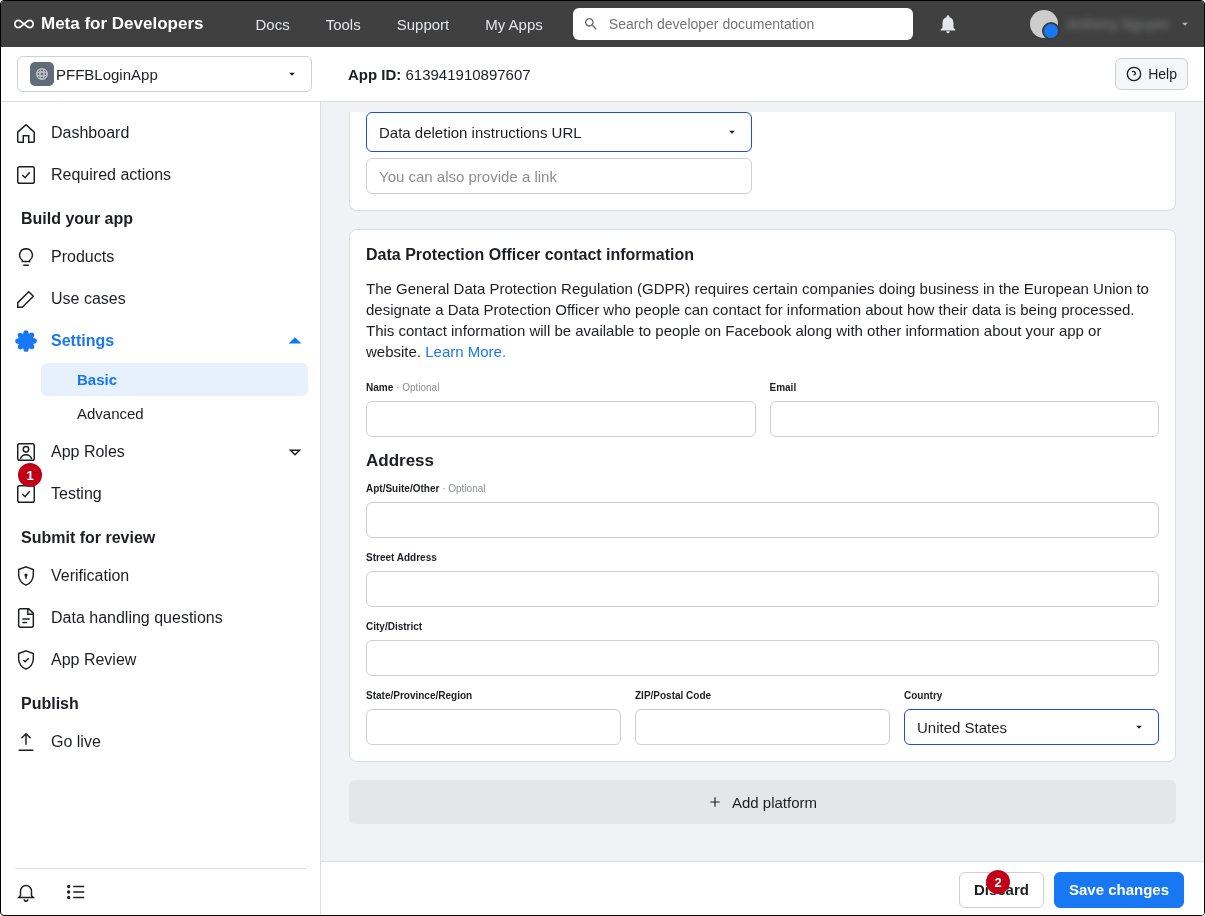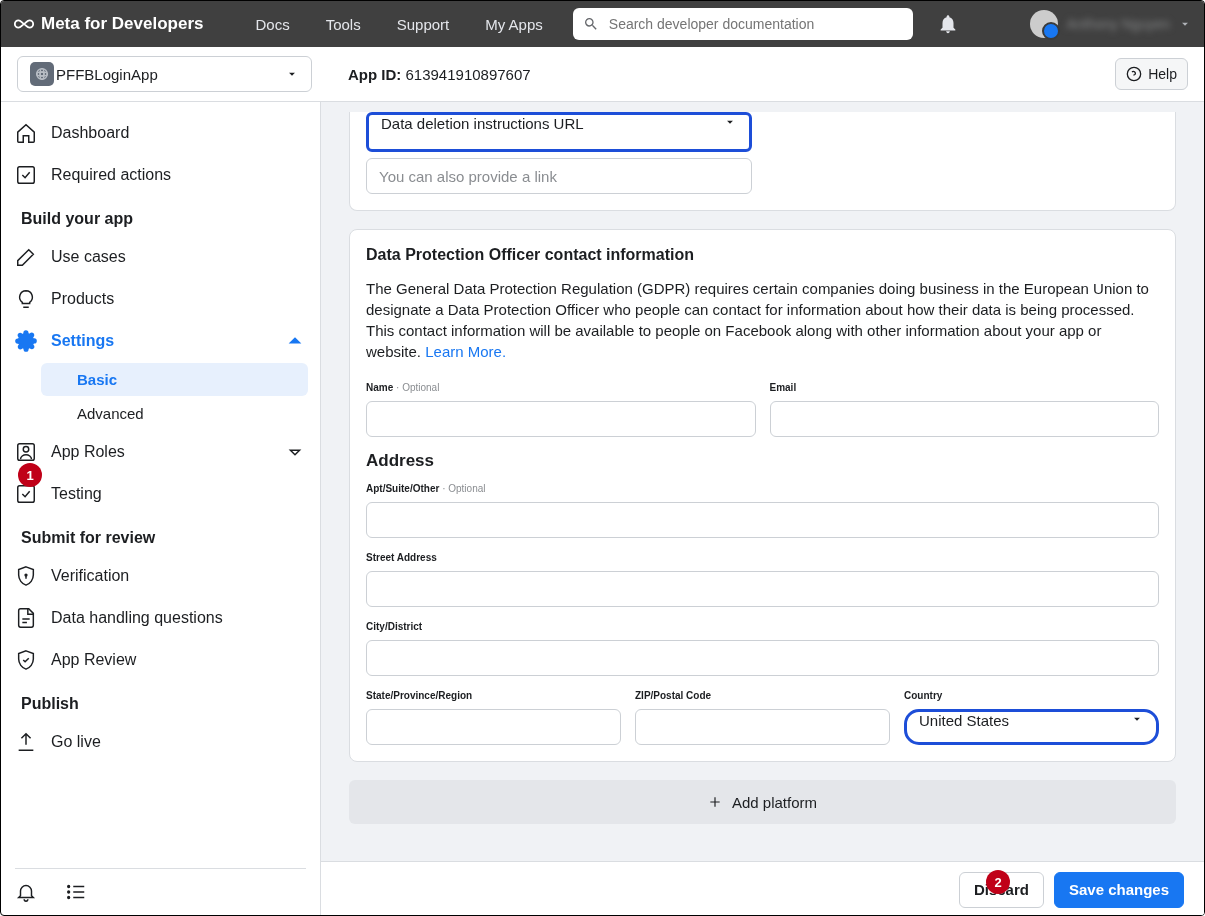--- a/index.html
+++ b/index.html
@@ -43,21 +43,21 @@
 .sub-item.active { background: #e7f0fd; color: #1877f2; font-weight: 600; }
 .expand-chev { margin-left: auto; }
 .divider { border-top: 1px solid #dadde1; margin: 12px 14px; }
 .bottom-icons { padding: 0 14px 14px; display: flex; gap: 28px; margin-top: auto; }
 
 
 .main { flex: 1; background: #f0f2f5; overflow-y: auto; padding-bottom: 70px; position: relative; }
 .card { background: #fff; border: 1px solid #dadde1; border-radius: 8px; margin: 0 28px 18px 28px; padding: 16px; }
 .card.first { margin-top: 10px; border-top-left-radius: 0; border-top-right-radius: 0; border-top: none; padding-top: 0; }
 
-.dropdown-field { border: 3px solid #1d4ed8; border-radius: 6px; height: 40px; display: flex; align-items: flex-start; padding: 0 12px; font-size: 15px; color: #1c1e21; cursor: pointer; width: 386px; }
+.dropdown-field { border: 1px solid #1d4ed8; border-radius: 6px; height: 40px; display: flex; align-items: center; padding: 0 12px; font-size: 15px; color: #1c1e21; cursor: pointer; width: 386px; }
 .text-input { border: 1px solid #ccd0d5; border-radius: 6px; height: 36px; padding: 0 12px; font-size: 15px; color: #1c1e21; width: 100%; outline: none; }
 .text-input::placeholder { color: #8a8d91; }
 .link-input { width: 386px; margin-top: 6px; }
 
 .section-title { font-size: 16px; font-weight: 700; color: #1c1e21; margin-bottom: 14px; }
 .section-desc { font-size: 15px; color: #1c1e21; line-height: 1.4; margin-bottom: 20px; }
 .link { color: #1877f2; cursor: pointer; }
 
 .field-row { display: flex; gap: 14px; margin-bottom: 14px; }
 .field { flex: 1; }
@@ -156,29 +156,29 @@
     <div class="side-item">
       <svg viewBox="0 0 24 24">
           <rect x="3" y="3" width="18" height="18" rx="2"></rect>
           <path d="M8 12l3 3 5-6"></path>
         </svg>
       <span>Required actions</span>
     </div>
     <div class="side-head">Build your app</div>
     <div class="side-item">
       <svg viewBox="0 0 24 24">
+          <path d="M9 21h6M10 17h4M12 3a7 7 0 00-4 12.7V17h8v-1.3A7 7 0 0012 3z"></path>
+        </svg>
+      <span>Products</span>
+    </div>
+    <div class="side-item">
+      <svg viewBox="0 0 24 24">
           <path d="M15 4l5 5L8 21H3v-5L15 4z"></path>
         </svg>
       <span>Use cases</span>
-    </div>
-    <div class="side-item">
-      <svg viewBox="0 0 24 24">
-          <path d="M9 21h6M10 17h4M12 3a7 7 0 00-4 12.7V17h8v-1.3A7 7 0 0012 3z"></path>
-        </svg>
-      <span>Products</span>
     </div>
     <div class="side-item active">
       <svg viewBox="0 0 24 24" fill="#1877f2" stroke="#1877f2">
           <circle cx="12" cy="12" r="3" fill="#fff"></circle>
           <path d="M19.4 15a1.65 1.65 0 00.33 1.82l.06.06a2 2 0 11-2.83 2.83l-.06-.06a1.65 1.65 0 00-1.82-.33 1.65 1.65 0 00-1 1.51V21a2 2 0 11-4 0v-.09a1.65 1.65 0 00-1-1.51 1.65 1.65 0 00-1.82.33l-.06.06a2 2 0 11-2.83-2.83l.06-.06a1.65 1.65 0 00.33-1.82 1.65 1.65 0 00-1.51-1H3a2 2 0 110-4h.09a1.65 1.65 0 001.51-1 1.65 1.65 0 00-.33-1.82l-.06-.06a2 2 0 112.83-2.83l.06.06a1.65 1.65 0 001.82.33h0a1.65 1.65 0 001-1.51V3a2 2 0 114 0v.09a1.65 1.65 0 001 1.51h0a1.65 1.65 0 001.82-.33l.06-.06a2 2 0 112.83 2.83l-.06.06a1.65 1.65 0 00-.33 1.82v0a1.65 1.65 0 001.51 1H21a2 2 0 110 4h-.09a1.65 1.65 0 00-1.51 1z"></path>
         </svg>
       <span style="font-weight:700;">Settings</span>
       <svg class="expand-chev" width="18" height="18" viewBox="0 0 24 24" fill="#1c1e21">
           <path d="M7 14l5-5 5 5z"></path>
         </svg>
@@ -302,21 +302,21 @@
         <div class="field">
           <label class="field-label">State/Province/Region</label>
           <input class="text-input" style="">
         </div>
         <div class="field">
           <label class="field-label">ZIP/Postal Code</label>
           <input class="text-input" style="">
         </div>
         <div class="field">
           <label class="field-label">Country</label>
-          <div class="dropdown-field" style="width:100%; height:36px;border-radius:15px;">
+          <div class="dropdown-field" style="width:100%; height:36px;">
             <span>United States</span>
             <svg style="margin-left:auto;" width="14" height="14" viewBox="0 0 24 24" fill="#1c1e21">
                 <path d="M7 10l5 5 5-5z"></path>
               </svg>
           </div>
         </div>
       </div>
     </div>
 
     <button class="add-platform">

